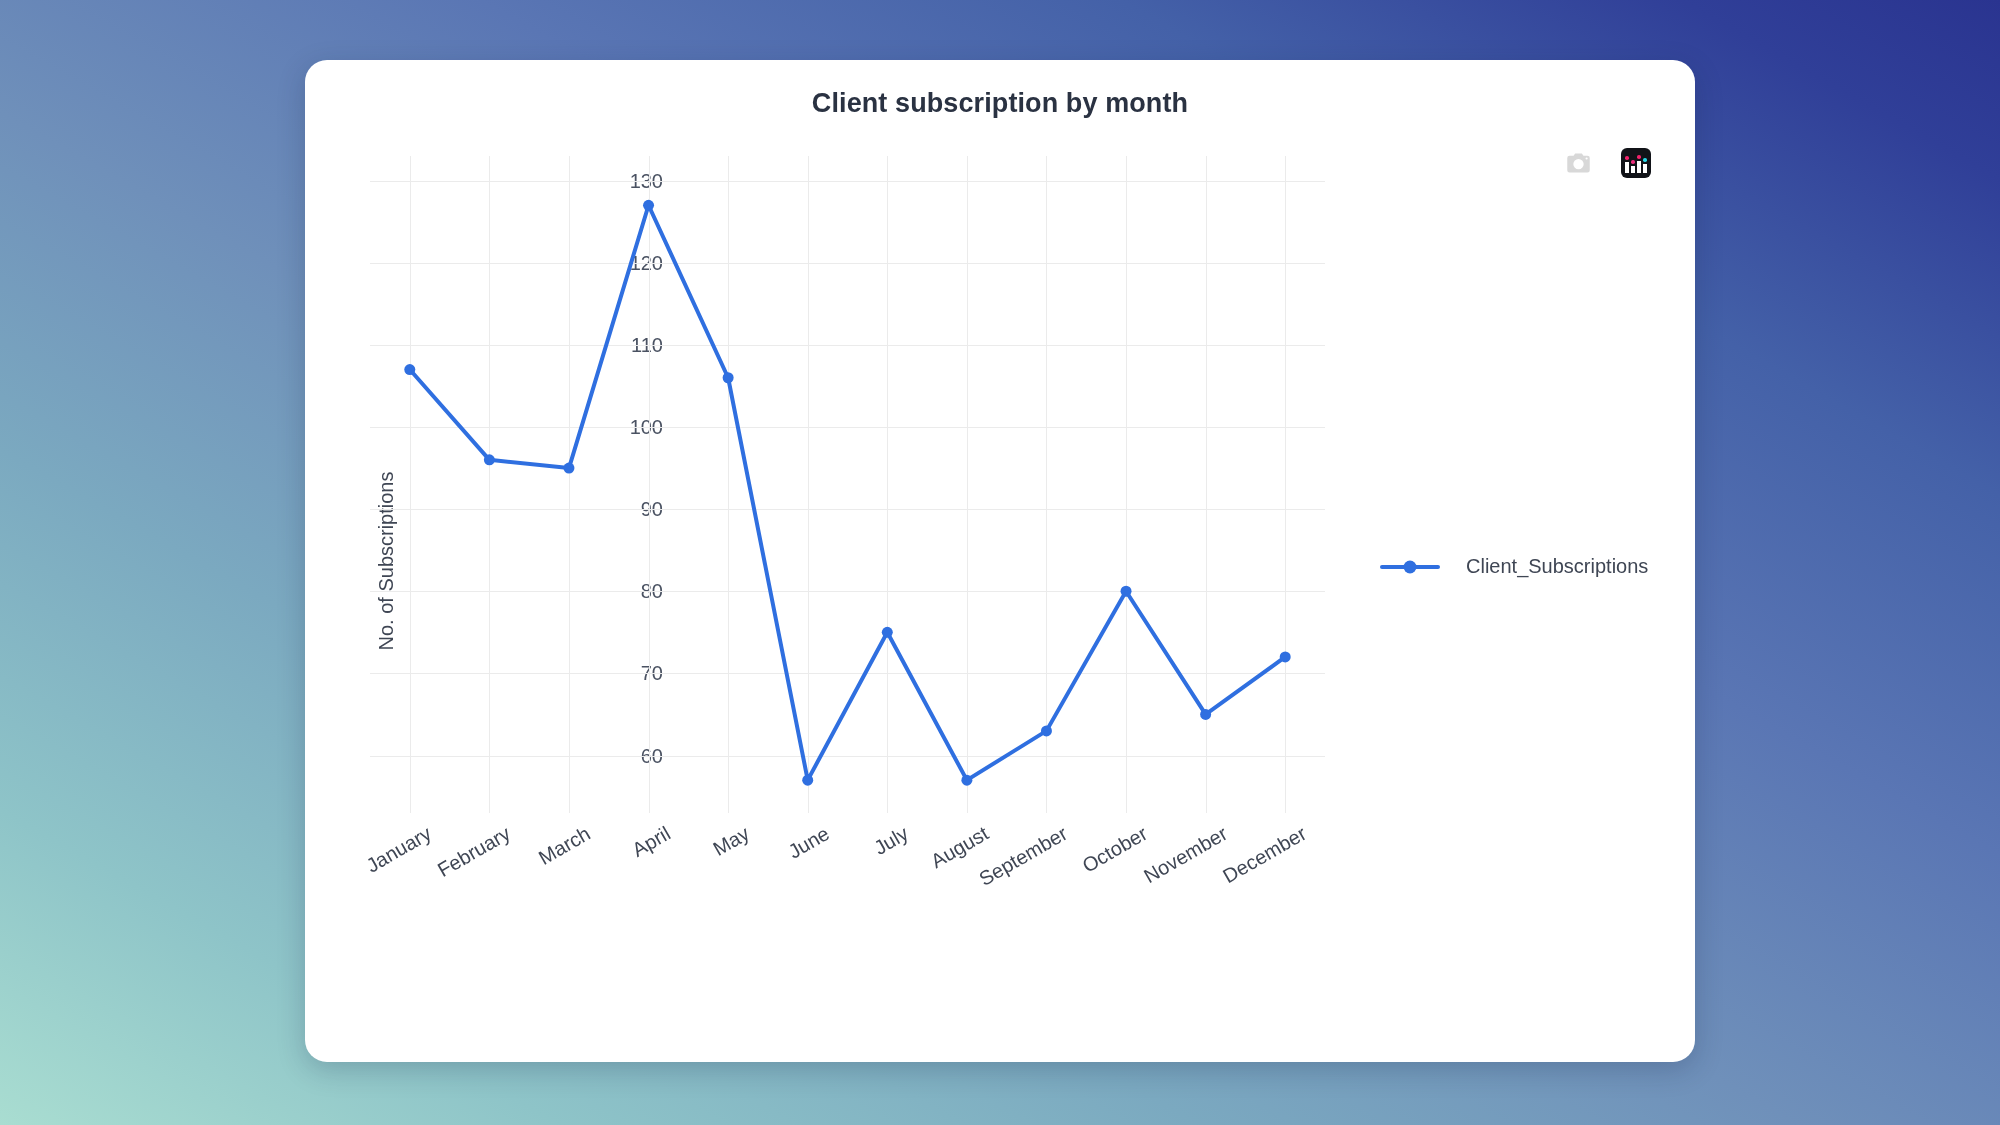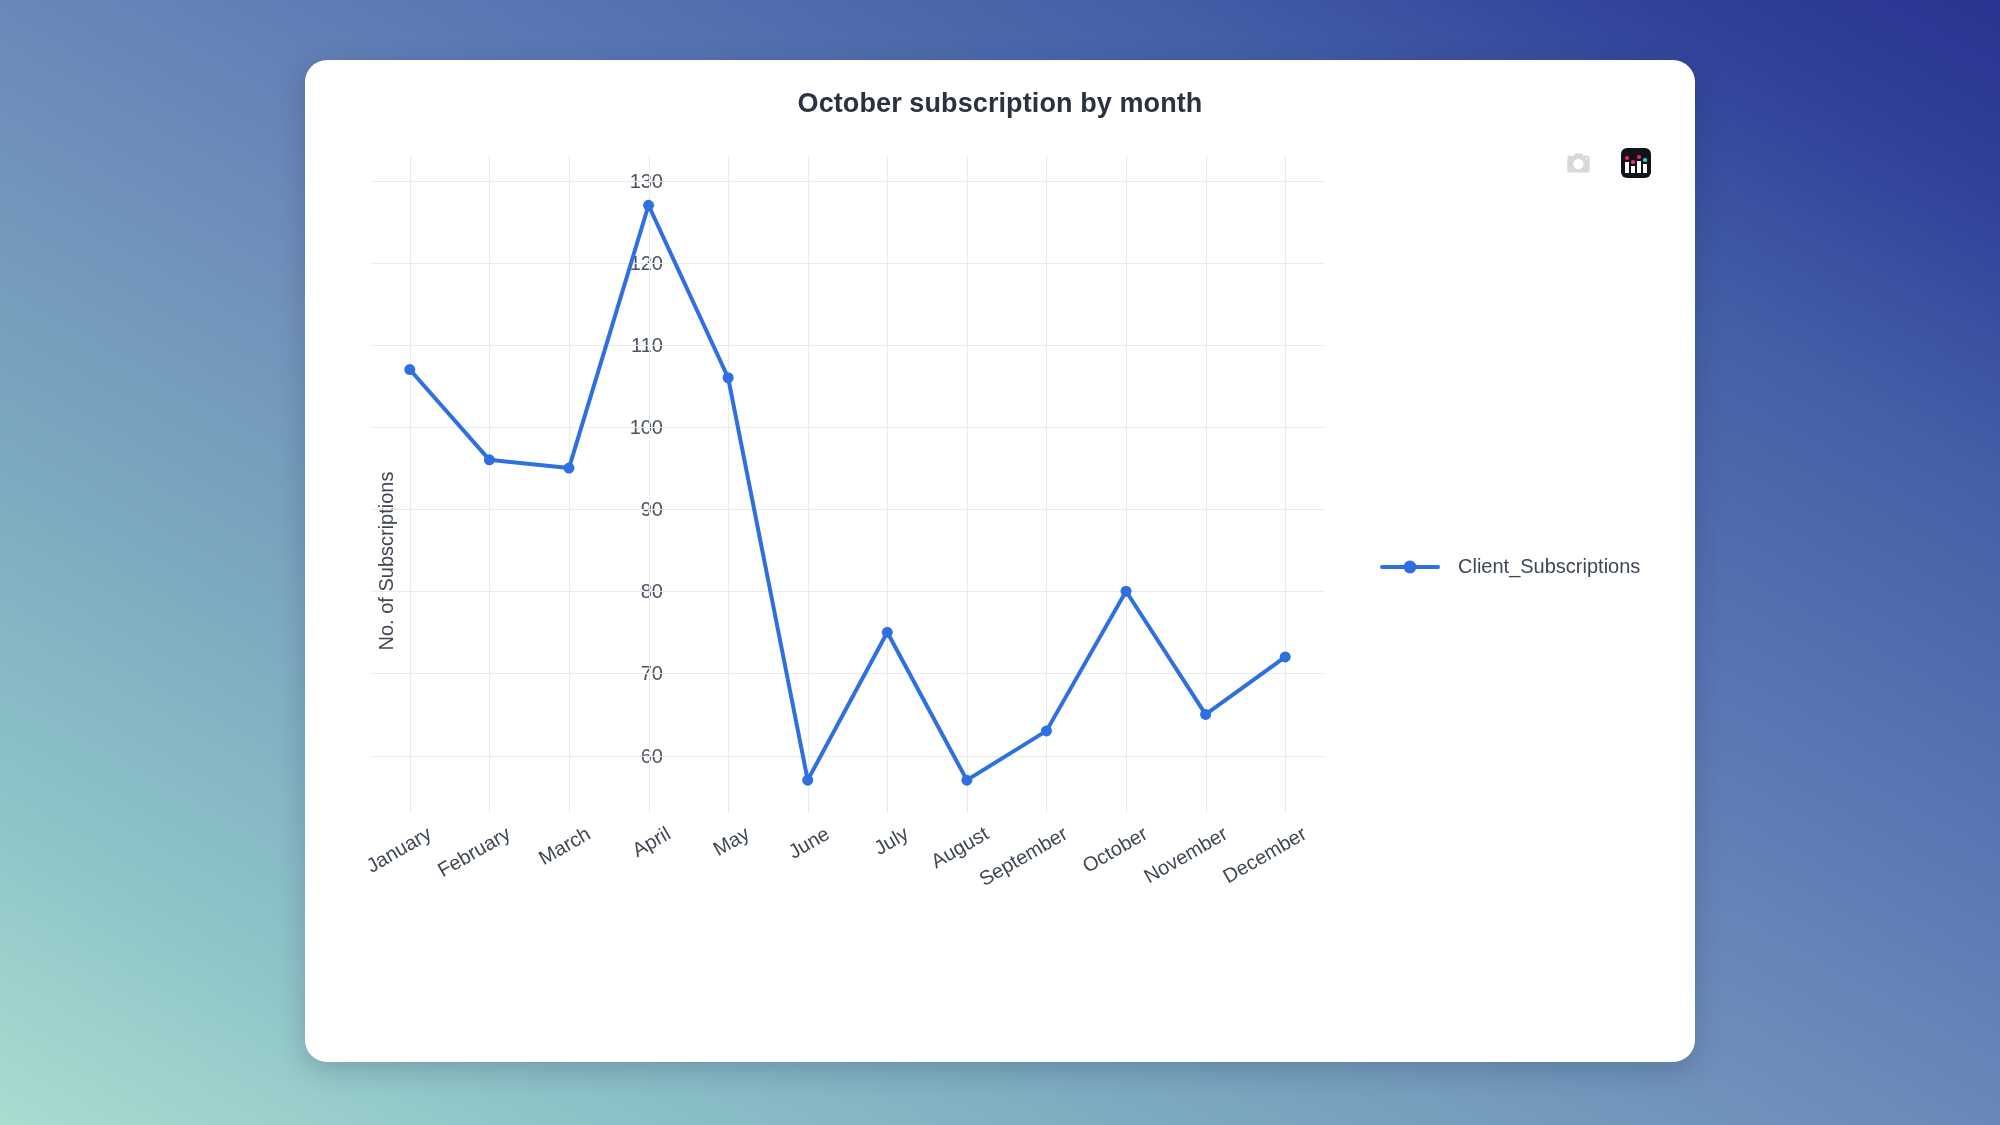--- a/index.html
+++ b/index.html
@@ -169,38 +169,38 @@
     color: #3f4654;
   }
 
   
   #legend {
     position: absolute;
     left: 1075px;
     top: 495px;
     display: flex;
     align-items: center;
-    gap: 4px;
+    gap: 12px;
     cursor: pointer;
   }
   #legend-swatch { width: 60px; height: 22px; position: relative; }
   #legend-swatch svg { display: block; overflow: visible; }
   #legend-label {
     font-size: 20px;
     color: #3f4654;
     margin-left: 14px;
     white-space: nowrap;
   }
 </style>
 </head>
 <body>
 
 <div id="chart-card">
 
-  <div id="chart-title">October subscription by month</div>
+  <div id="chart-title">Client subscription by month</div>
 
   <div id="modebar">
     <button class="mb-btn" id="camera-icon">
       <svg width="27" height="27" viewBox="0 0 24 24" aria-hidden="true">
         <path d="M9 3L7.6 5H4a2 2 0 0 0-2 2v11a2 2 0 0 0 2 2h16a2 2 0 0 0 2-2V7a2 2 0 0 0-2-2h-3.6L15 3H9z" fill="#d8d8d8"></path>
         <circle cx="12" cy="12.5" r="4.6" fill="#ffffff"></circle>
         <circle cx="19.2" cy="7.6" r="0.95" fill="#ffffff"></circle>
       </svg>
     </button>
     <button class="mb-btn">

